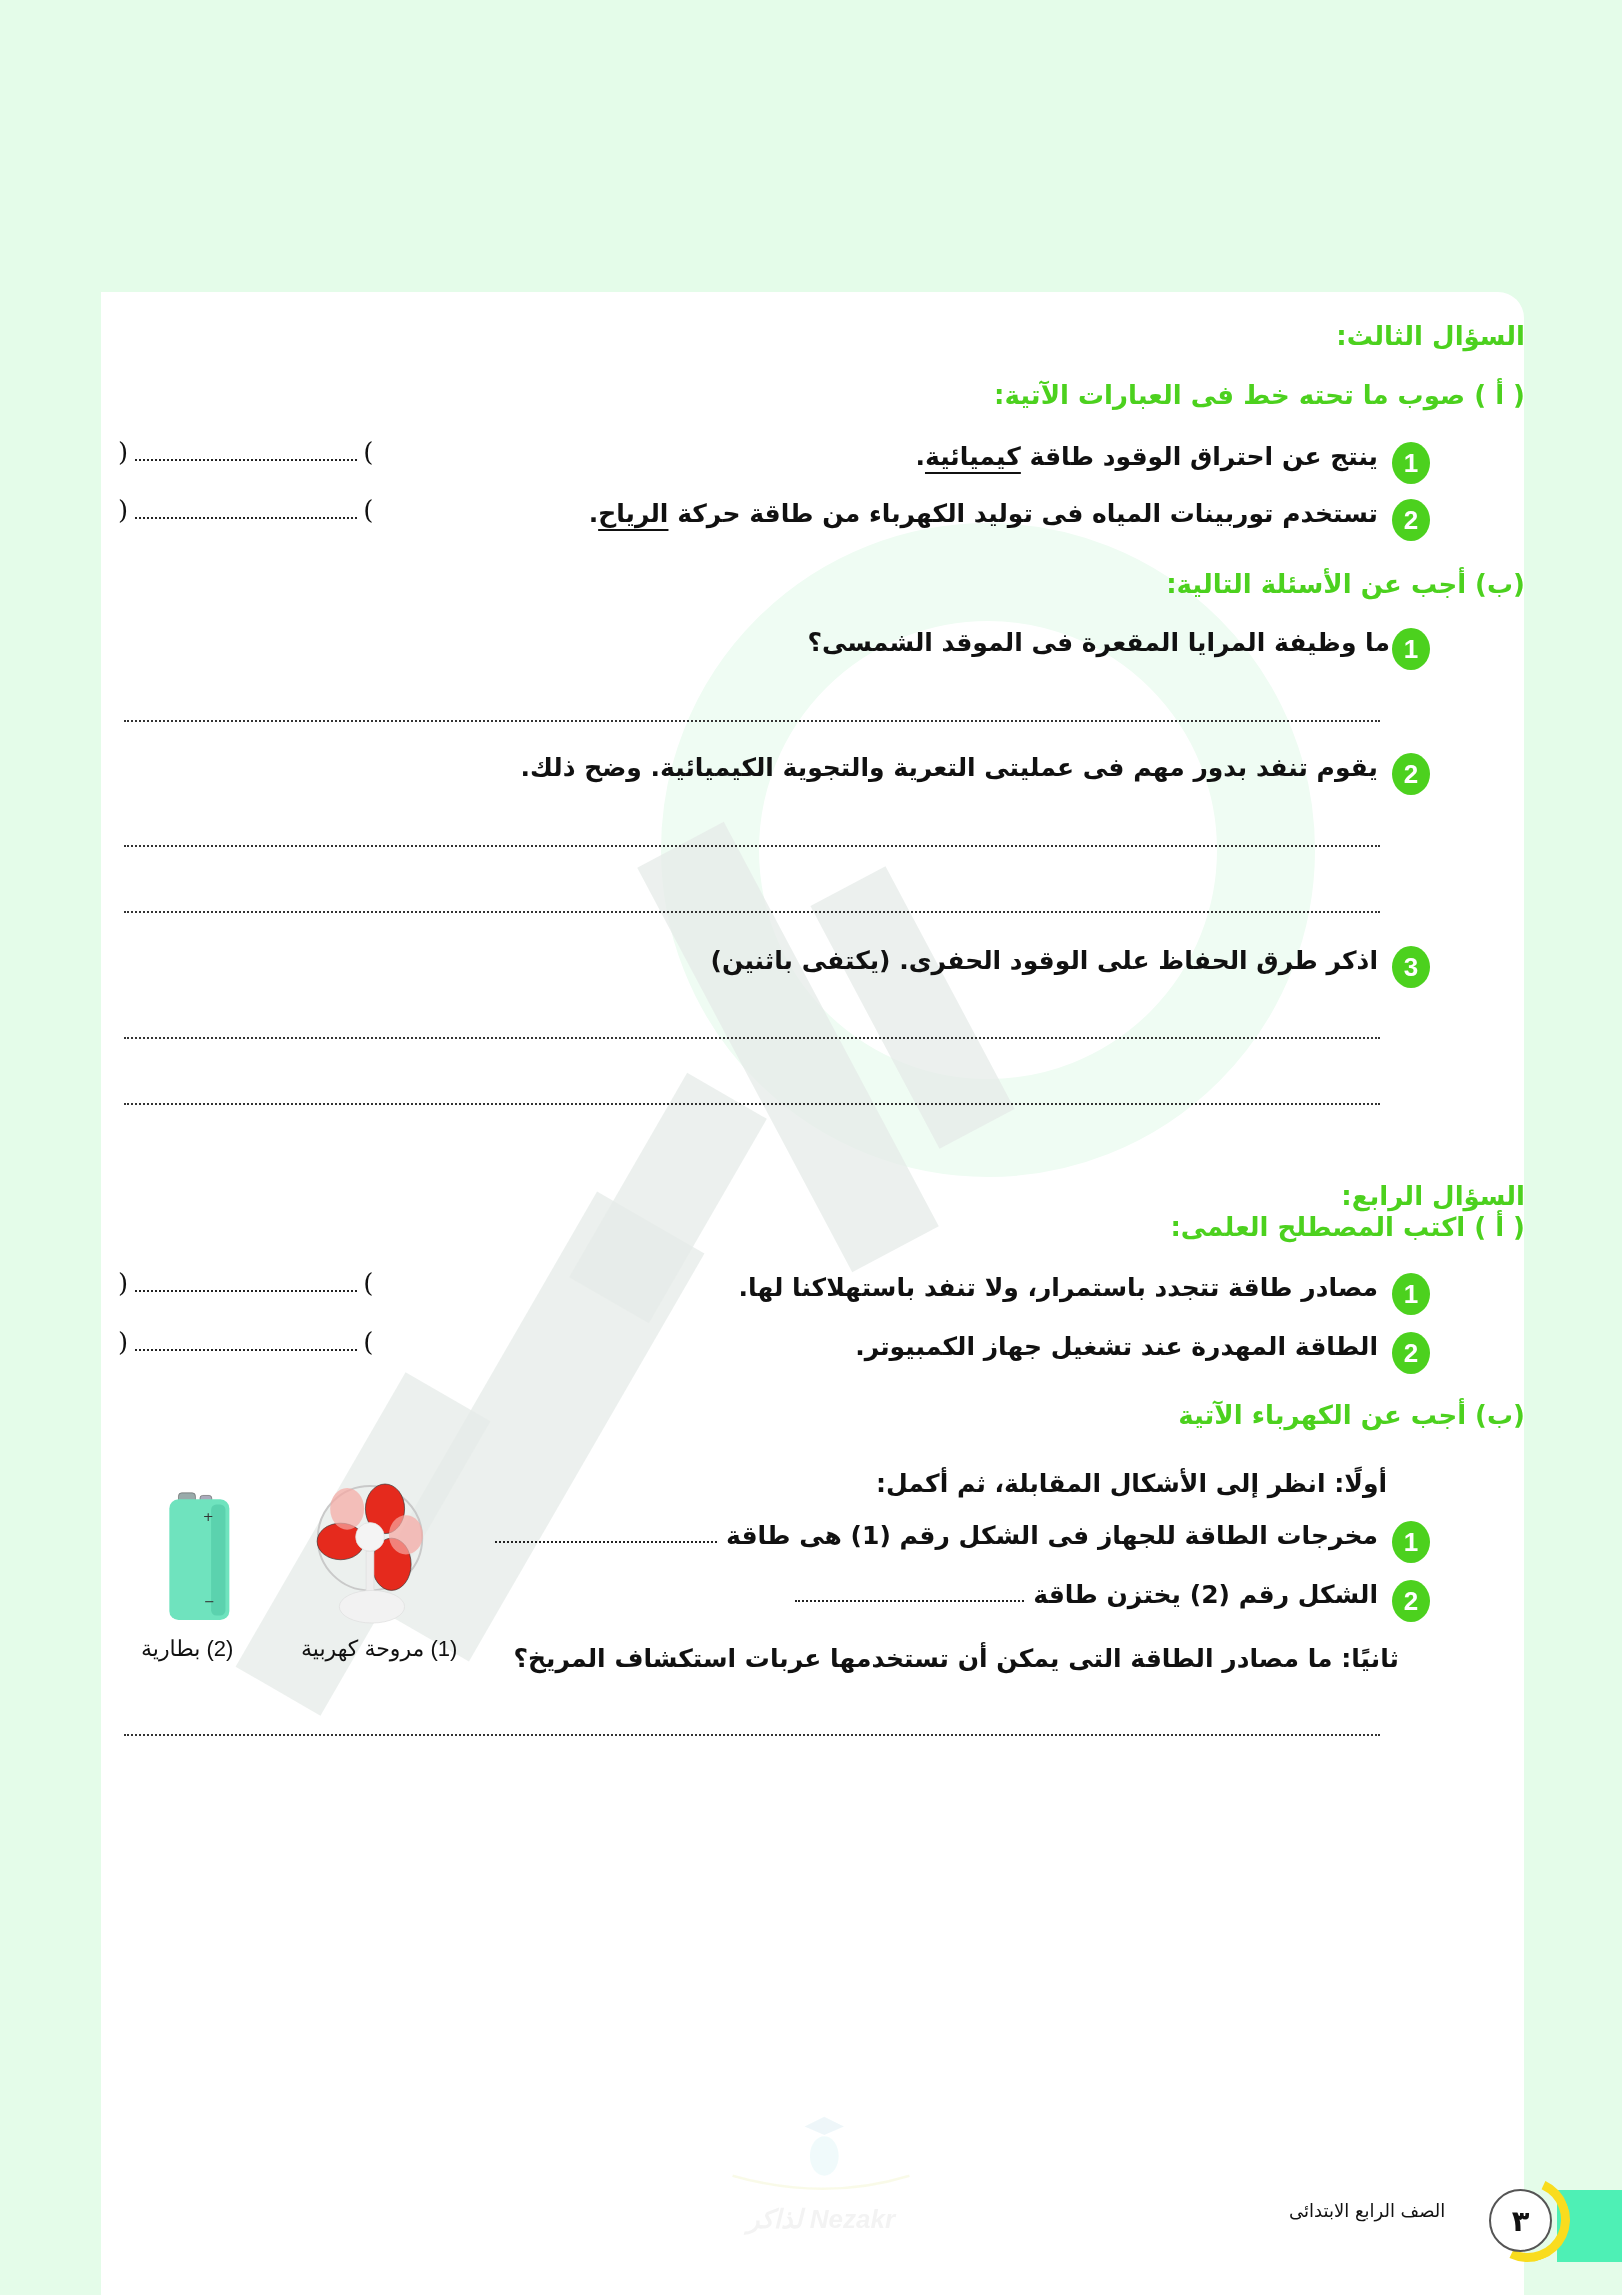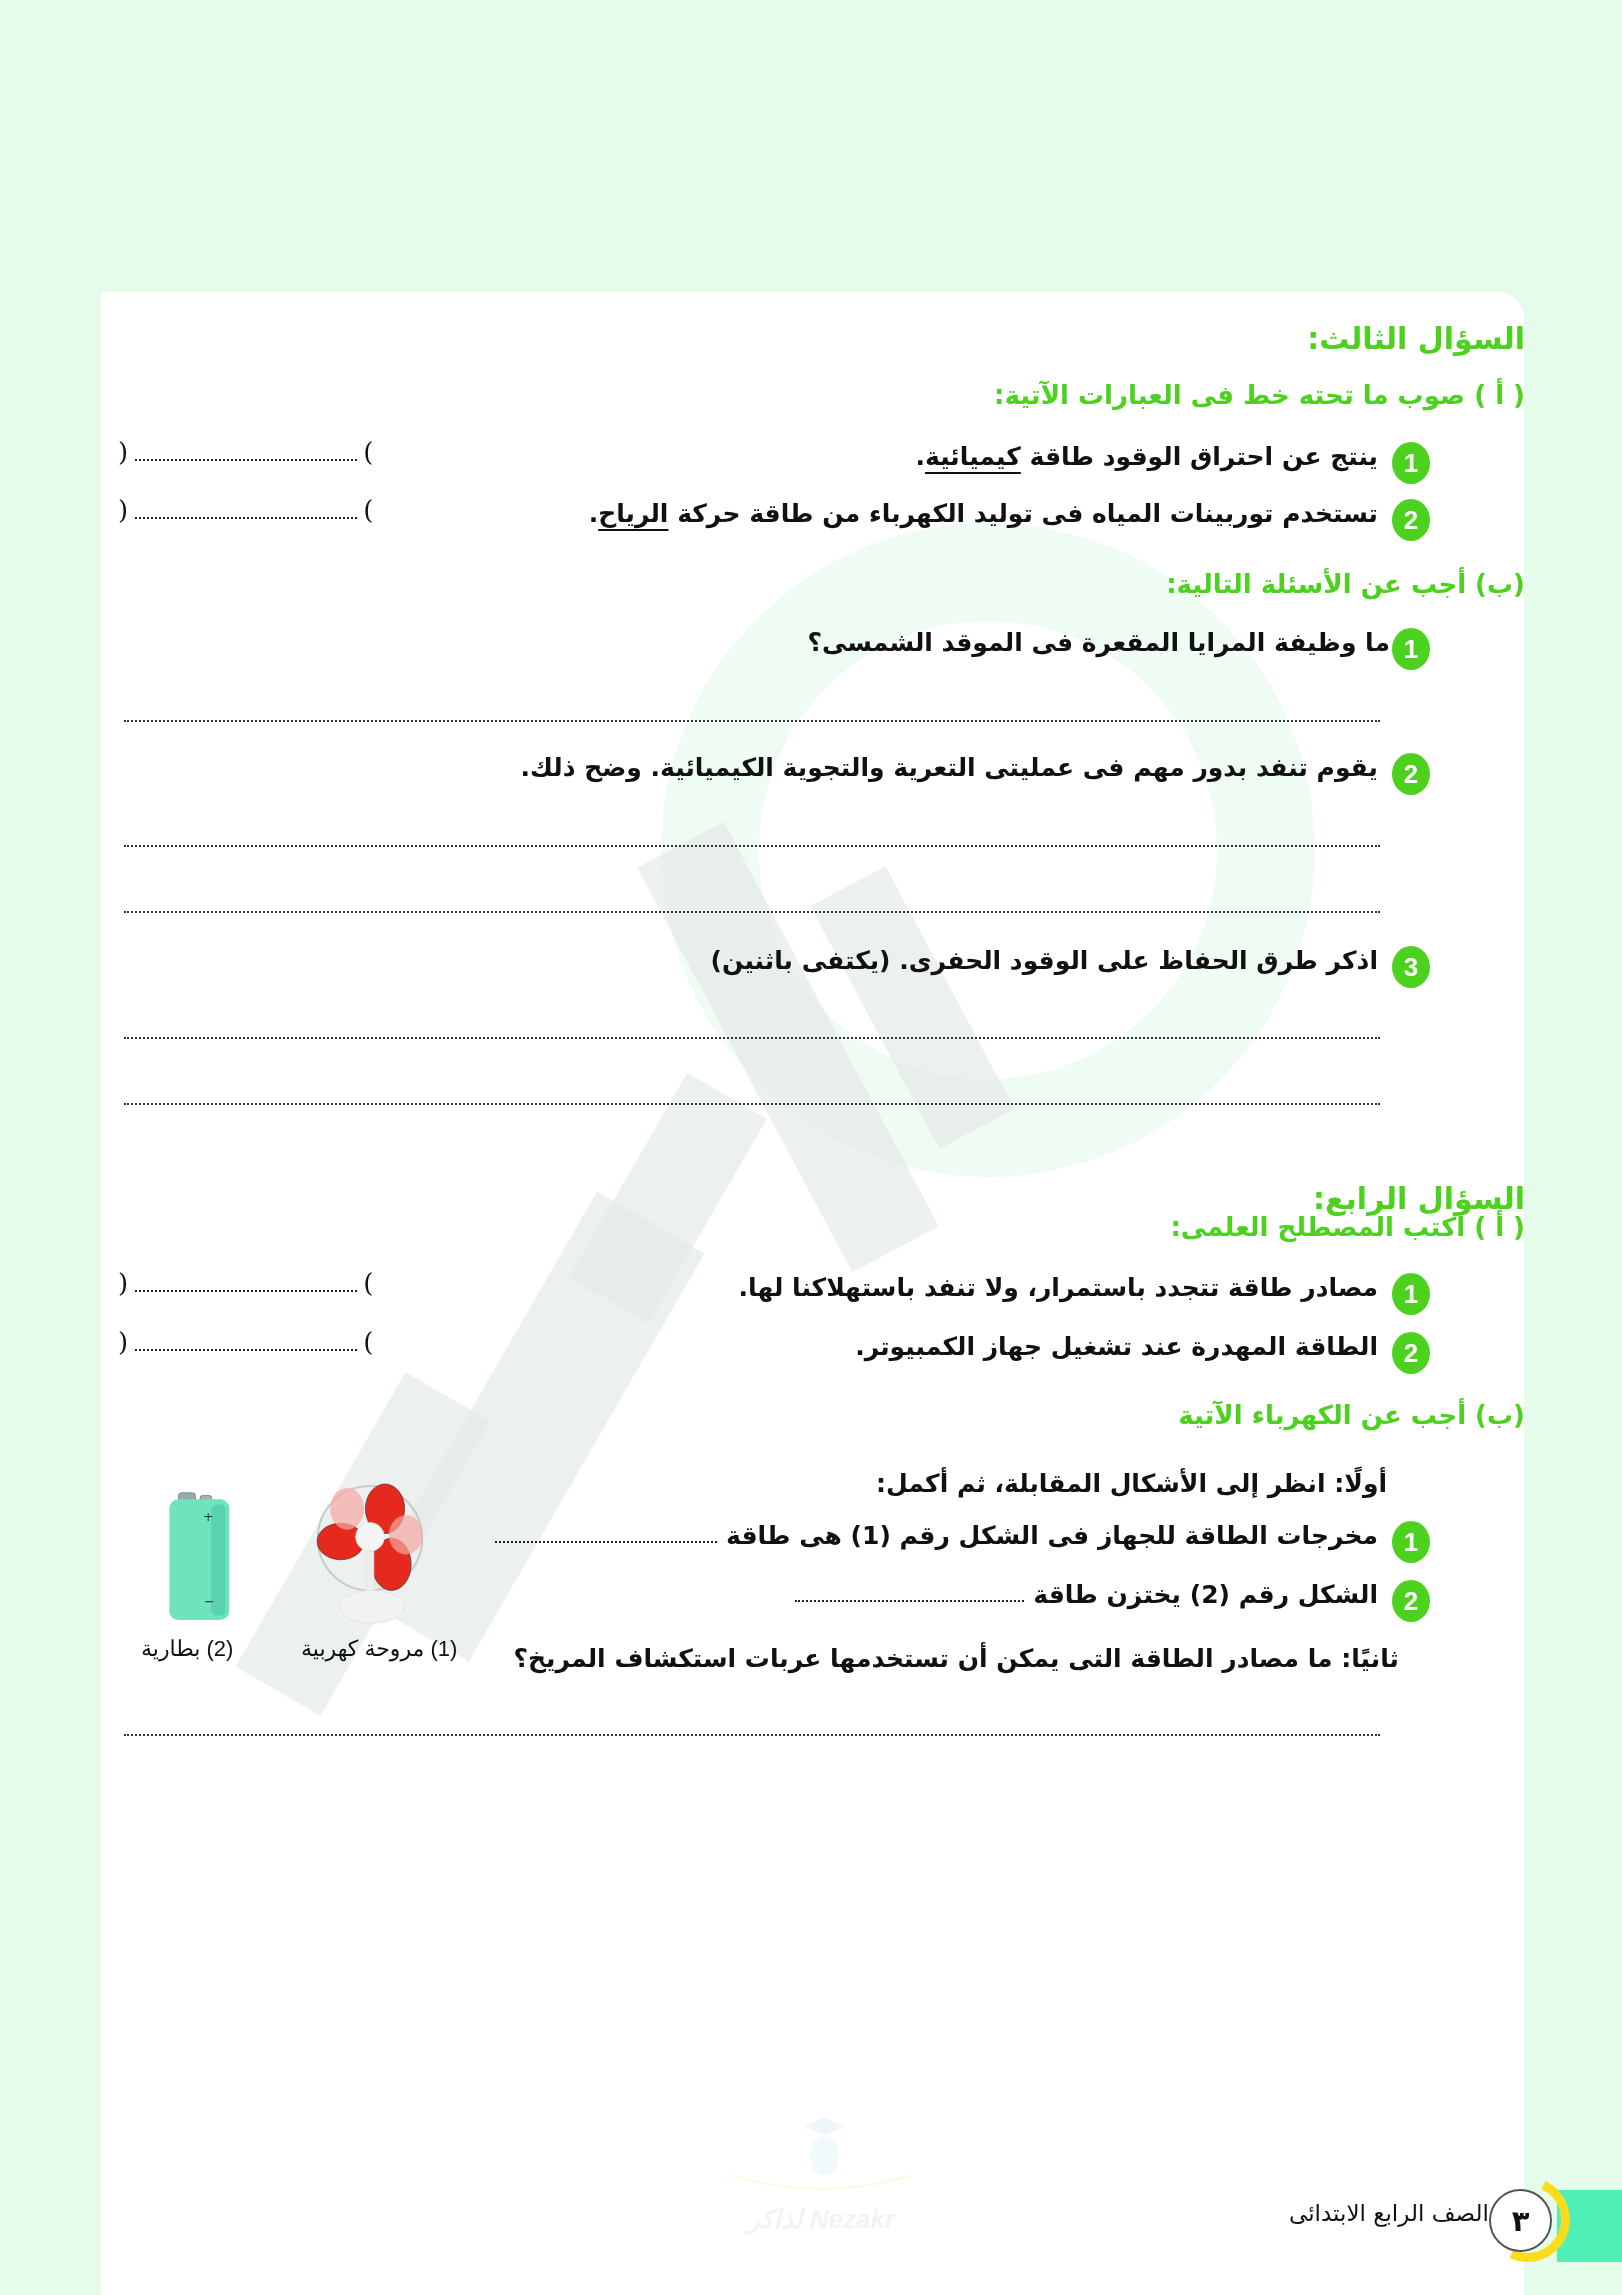--- a/index.html
+++ b/index.html
@@ -22,21 +22,21 @@
     left: 661px; top: 523px; width: 654px; height: 654px;
     border-radius: 50%;
     border: 98px solid #effcf3;
     box-sizing: border-box;
   }
   .wm-bar {
     background: #e6ebe8; opacity: 0.75;
   }
   .abs { position: absolute; }
   .heading {
-    color: #4cd11e; font-weight: bold; font-size: 30px;
+    color: #4cd11e; font-weight: bold; font-size: 26px;
     right: 98px; white-space: nowrap;
   }
   .sub { font-size: 26px; }
   .qline {
     position: absolute; right: 196px;
     display: flex; align-items: center; gap: 9.2px;
     font-weight: bold; font-size: 25px; white-space: nowrap;
   }
   .badge {
     position: absolute;
@@ -56,21 +56,21 @@
     width: 222px; border-bottom: 2.6px dotted #222; height: 13px; margin-bottom: 6.5px;
   }
   .ansline {
     position: absolute; left: 124px; width: 1256px;
     border-bottom: 2px dotted #333;
   }
   .fill {
     display: inline-block; border-bottom: 2px dotted #222; height: 13px; vertical-align: baseline;
   }
   .caption { font-size: 22px; white-space: nowrap; font-family: "Liberation Sans", sans-serif; }
-  .footer-text { font-size: 23px; white-space: nowrap; }
+  .footer-text { font-size: 18px; white-space: nowrap; }
 </style>
 </head>
 <body>
 
 <div class="sheet"></div>
 
 <div class="wm wm-ring"></div>
 <div class="wm wm-bar" style="left:739px;top:818px;width:98px;height:458px;transform:rotate(-28deg);"></div>
 <div class="wm wm-bar" style="left:870px;top:870px;width:85px;height:275px;transform:rotate(-28deg);"></div>
 <div class="wm wm-bar" style="left:471px;top:1191px;width:124px;height:471px;transform:rotate(30deg);"></div>

